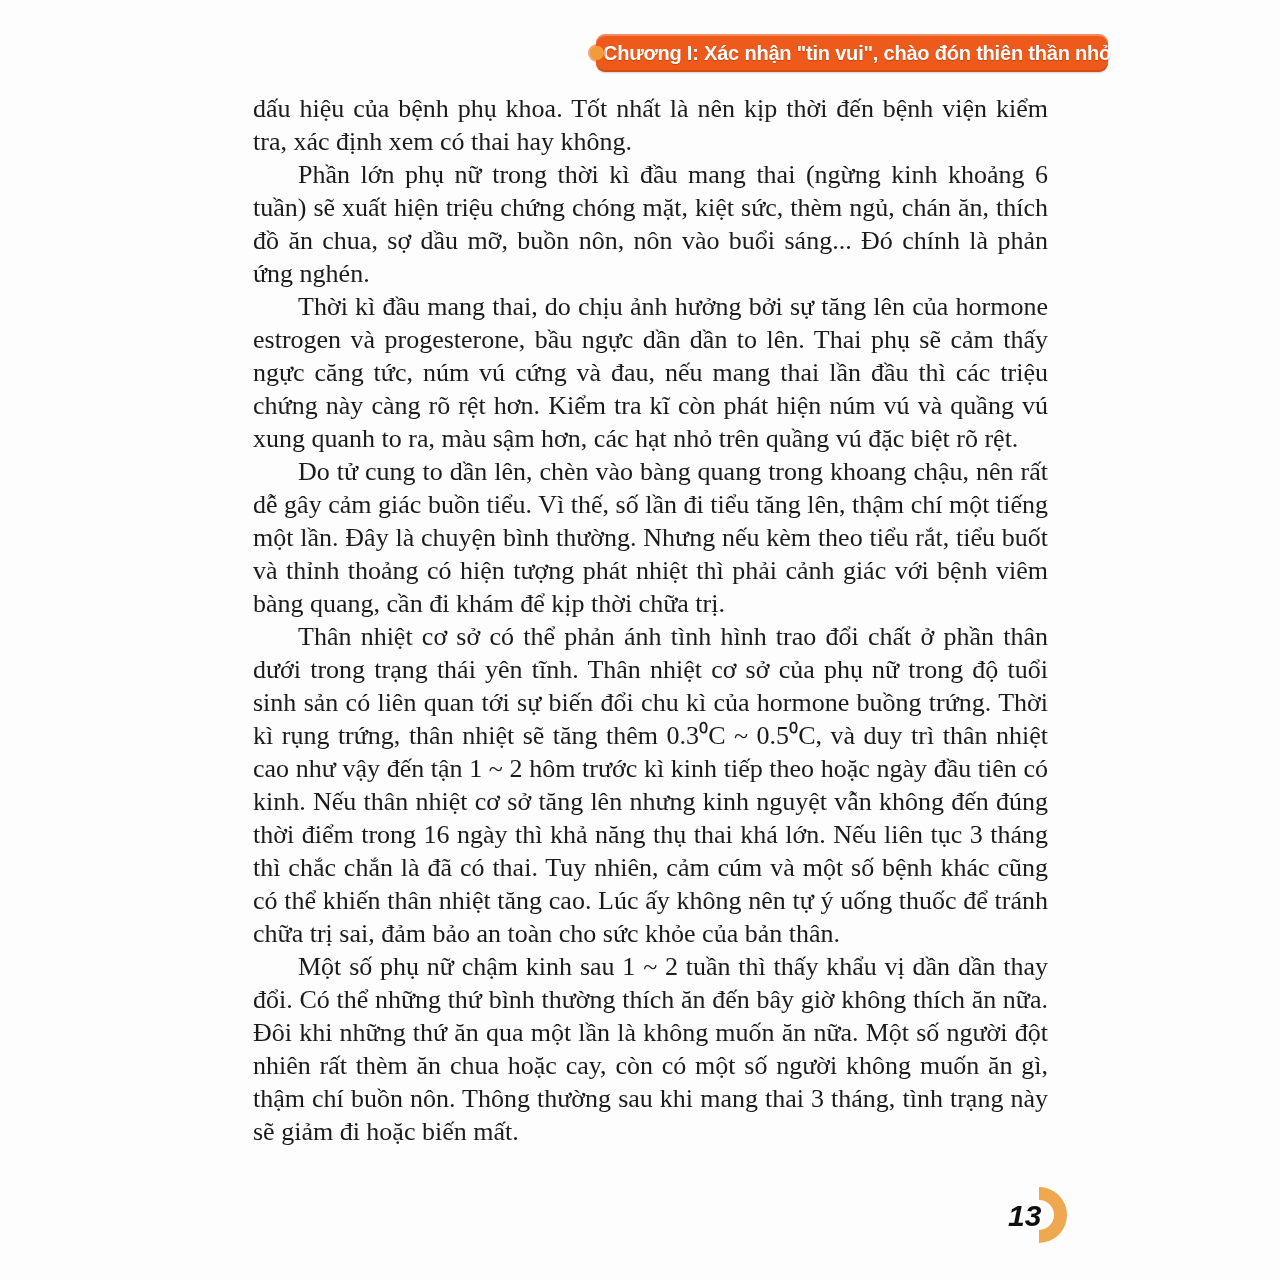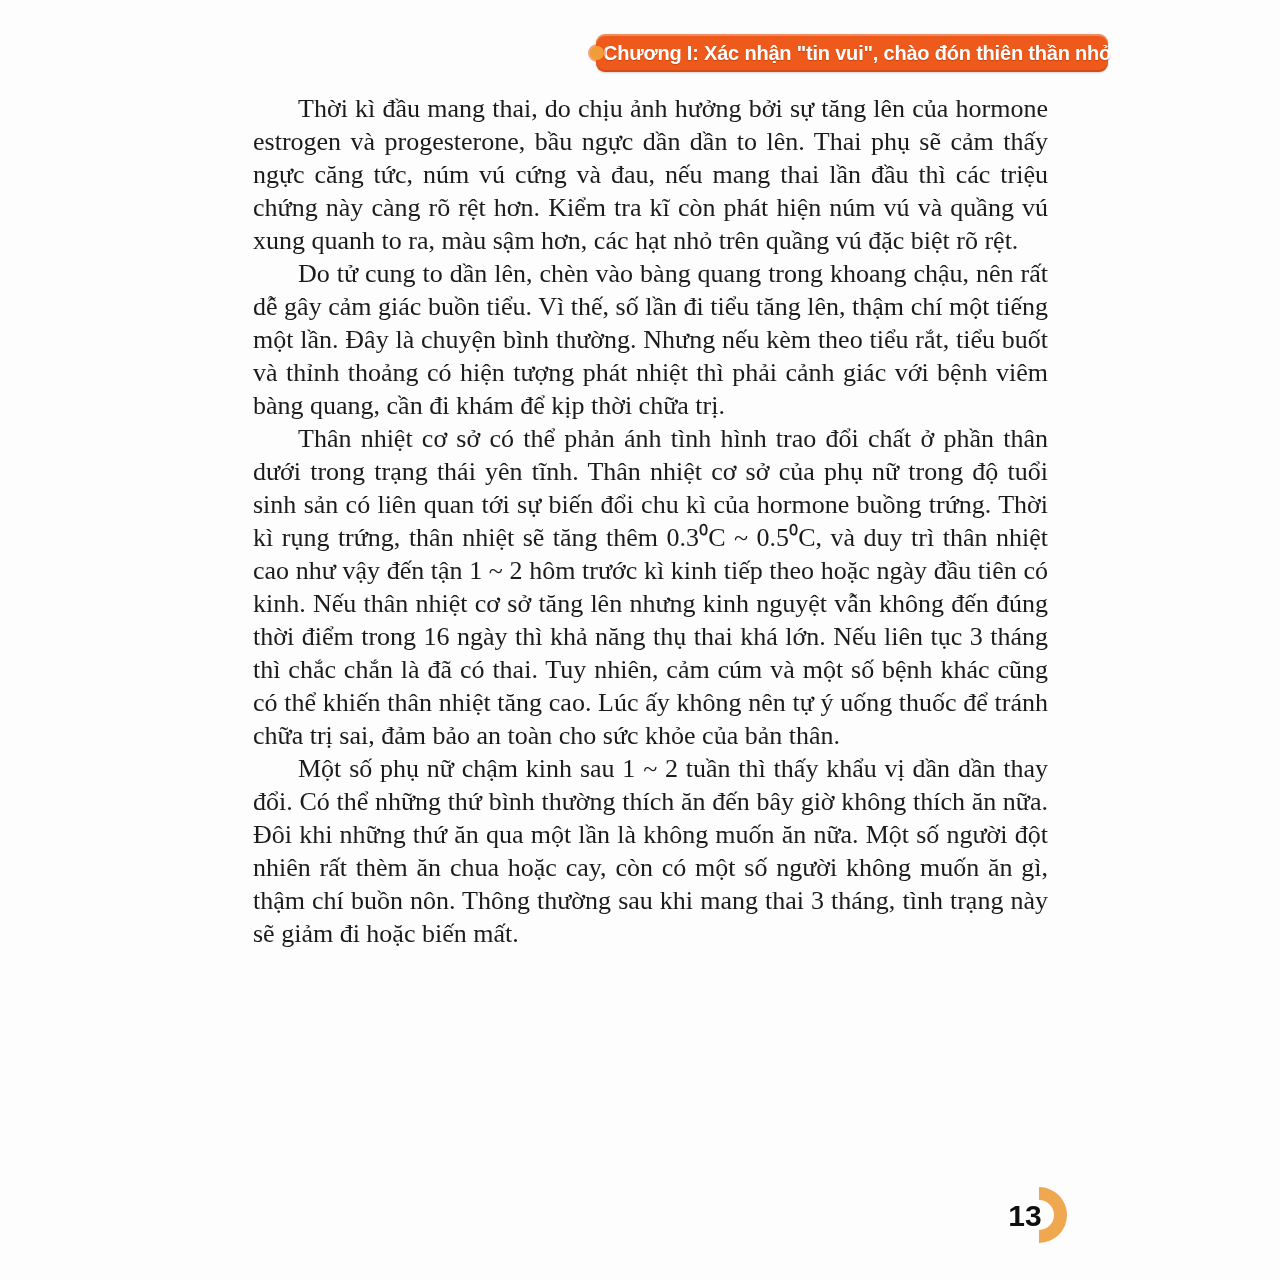--- a/index.html
+++ b/index.html
@@ -93,40 +93,43 @@
     top: 0;
     width: 34px;
     height: 58px;
     color: var(--crescent-orange);
   }
   .pagenum {
     position: absolute;
     left: 0;
     top: 13px;
     width: 34px;
-    text-align: center;
+    text-align: left;
     font-family: "Liberation Sans", sans-serif;
     font-weight: 700;
     font-size: 30px;
     color: #0f0f0f;
+    font-style: italic;
   }
 </style>
 </head>
 <body>
 
 <div class="page">
 
   <div class="banner">
     <span class="banner-ring"></span>
     <span class="banner-label">Chương I: Xác nhận "tin vui", chào đón thiên thần nhỏ</span>
   </div>
 
   <div class="content">
+    <p>dấu hiệu của bệnh phụ khoa. Tốt nhất là nên kịp thời đến bệnh viện kiểm tra, xác định xem có thai hay không.</p>
 
 
+    <p class="indent">Phần lớn phụ nữ trong thời kì đầu mang thai (ngừng kinh khoảng 6 tuần) sẽ xuất hiện triệu chứng chóng mặt, kiệt sức, thèm ngủ, chán ăn, thích đồ ăn chua, sợ dầu mỡ, buồn nôn, nôn vào buổi sáng... Đó chính là phản ứng nghén.</p>
     <p class="indent">Thời kì đầu mang thai, do chịu ảnh hưởng bởi sự tăng lên của hormone estrogen và progesterone, bầu ngực dần dần to lên. Thai phụ sẽ cảm thấy ngực căng tức, núm vú cứng và đau, nếu mang thai lần đầu thì các triệu chứng này càng rõ rệt hơn. Kiểm tra kĩ còn phát hiện núm vú và quầng vú xung quanh to ra, màu sậm hơn, các hạt nhỏ trên quầng vú đặc biệt rõ rệt.</p>
     <p class="indent">Do tử cung to dần lên, chèn vào bàng quang trong khoang chậu, nên rất dễ gây cảm giác buồn tiểu. Vì thế, số lần đi tiểu tăng lên, thậm chí một tiếng một lần. Đây là chuyện bình thường. Nhưng nếu kèm theo tiểu rắt, tiểu buốt và thỉnh thoảng có hiện tượng phát nhiệt thì phải cảnh giác với bệnh viêm bàng quang, cần đi khám để kịp thời chữa trị.</p>
     <p class="indent">Thân nhiệt cơ sở có thể phản ánh tình hình trao đổi chất ở phần thân dưới trong trạng thái yên tĩnh. Thân nhiệt cơ sở của phụ nữ trong độ tuổi sinh sản có liên quan tới sự biến đổi chu kì của hormone buồng trứng. Thời kì rụng trứng, thân nhiệt sẽ tăng thêm 0.3⁰C ~ 0.5⁰C, và duy trì thân nhiệt cao như vậy đến tận 1 ~ 2 hôm trước kì kinh tiếp theo hoặc ngày đầu tiên có kinh. Nếu thân nhiệt cơ sở tăng lên nhưng kinh nguyệt vẫn không đến đúng thời điểm trong 16 ngày thì khả năng thụ thai khá lớn. Nếu liên tục 3 tháng thì chắc chắn là đã có thai. Tuy nhiên, cảm cúm và một số bệnh khác cũng có thể khiến thân nhiệt tăng cao. Lúc ấy không nên tự ý uống thuốc để tránh chữa trị sai, đảm bảo an toàn cho sức khỏe của bản thân.</p>
     <p class="indent">Một số phụ nữ chậm kinh sau 1 ~ 2 tuần thì thấy khẩu vị dần dần thay đổi. Có thể những thứ bình thường thích ăn đến bây giờ không thích ăn nữa. Đôi khi những thứ ăn qua một lần là không muốn ăn nữa. Một số người đột nhiên rất thèm ăn chua hoặc cay, còn có một số người không muốn ăn gì, thậm chí buồn nôn. Thông thường sau khi mang thai 3 tháng, tình trạng này sẽ giảm đi hoặc biến mất.</p>
   </div>
 
   <div class="pagenum-wrap">
     <svg class="crescent" viewBox="0 0 34 58" xmlns="http://www.w3.org/2000/svg">
       <path d="M3 1 A28 28 0 0 1 3 57 L3 44 A15 15 0 0 0 3 14 Z" fill="currentColor"></path>
     </svg>

